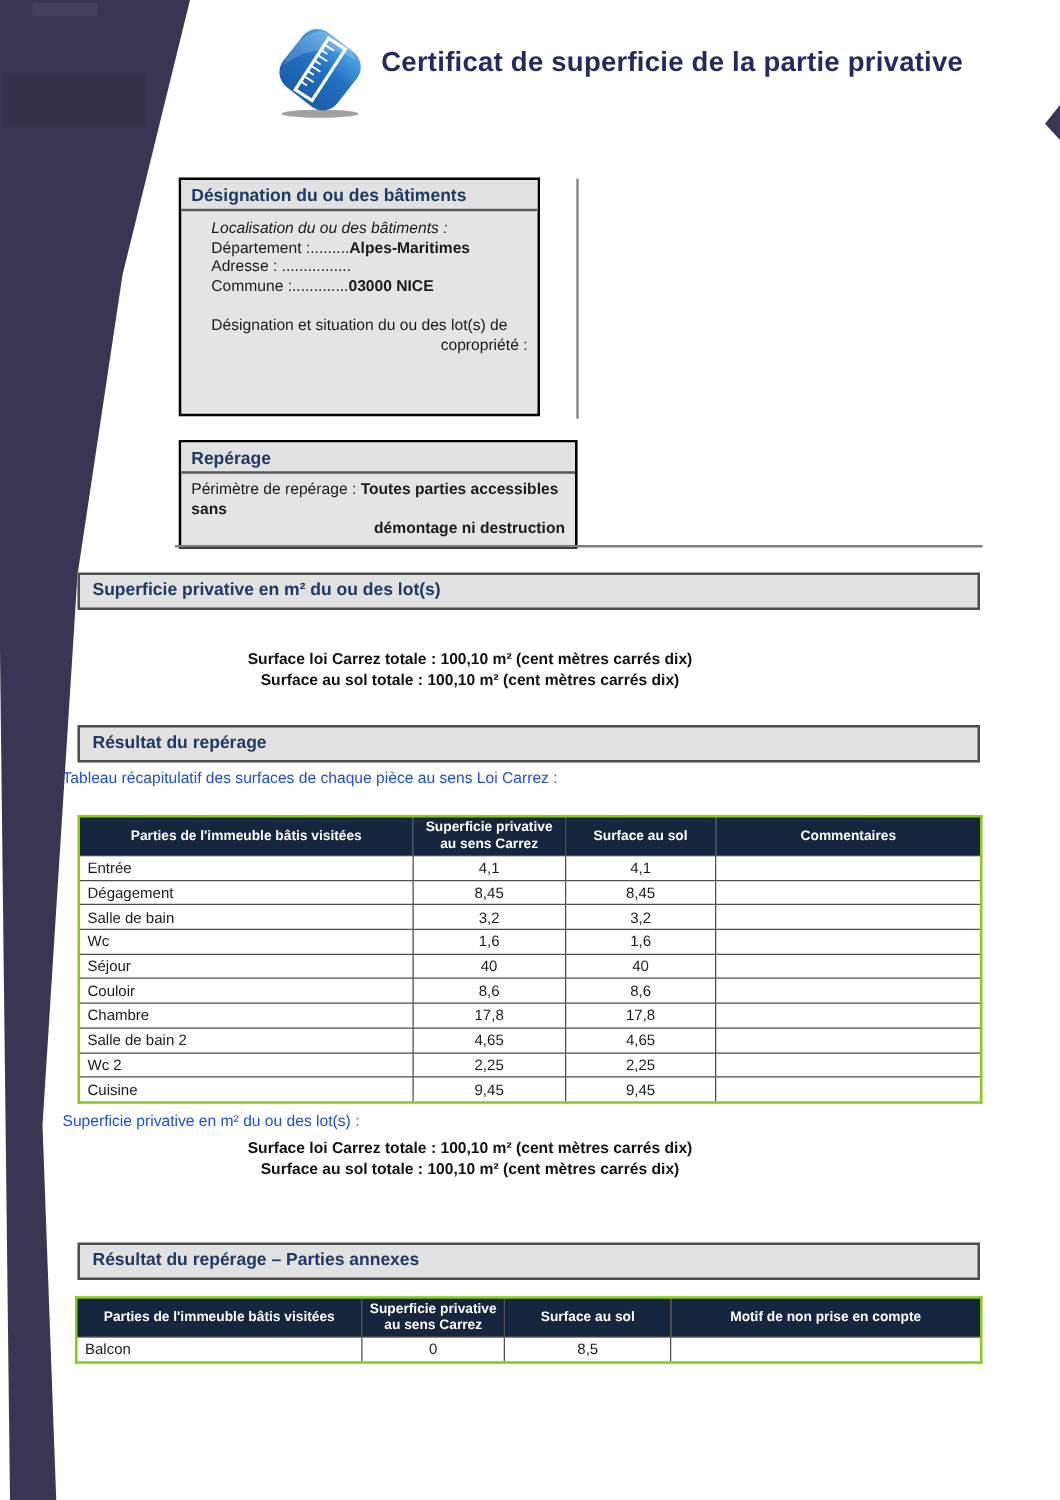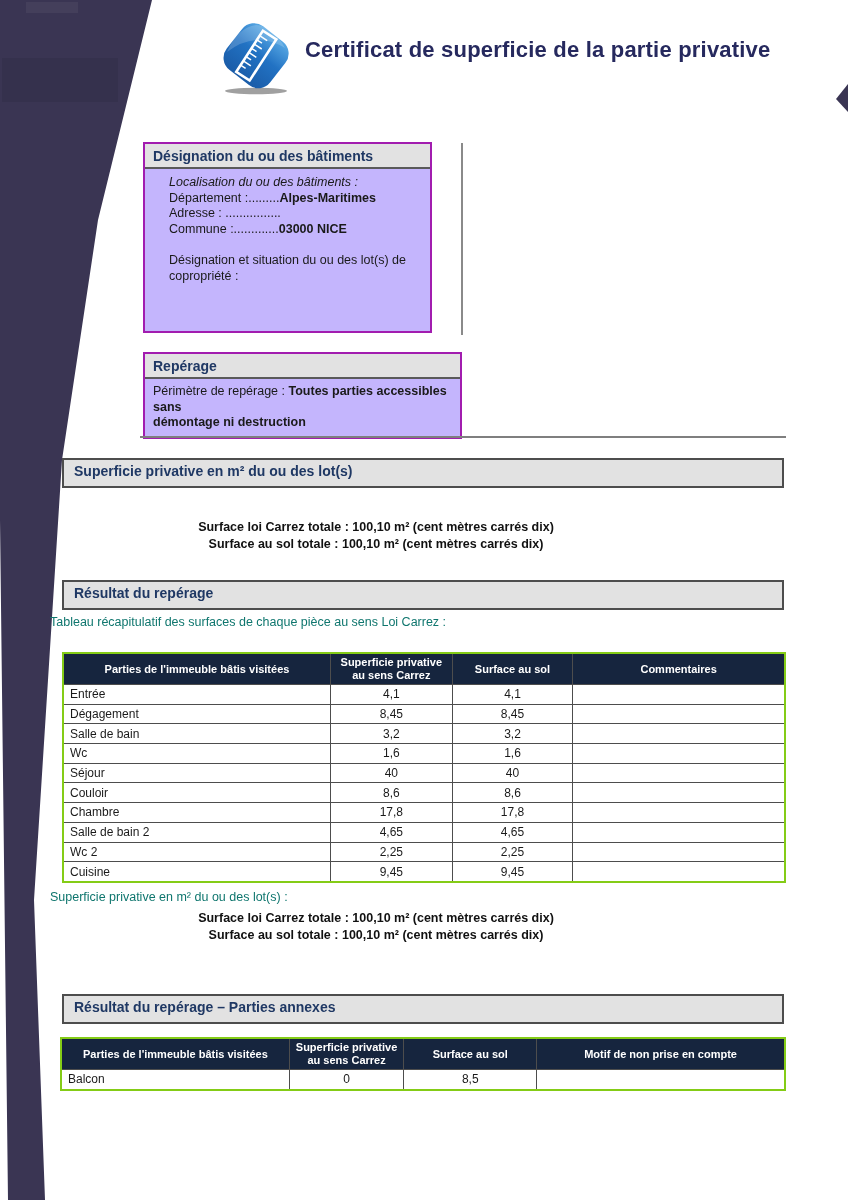--- a/index.html
+++ b/index.html
@@ -11,54 +11,54 @@
   }
   .abs{position:absolute;}
   
   #band{position:absolute;left:0;top:0;width:848px;height:1200px;pointer-events:none;}
   
   .page-title{
     left:305px;top:37px;width:520px;
     font-size:22px;font-weight:bold;color:#26295e;letter-spacing:.2px;
   }
   
-  .box{border:2px solid #a21caf;background:#c4b5fd;}
+  .box{border:2px solid #000000;background:#e5e5e5;}
   .box-header{
     background:#e2e2e2;border-bottom:2px solid #5a5a5a;
     font-size:14px;font-weight:bold;color:#1f3864;
     padding:4px 8px 3px 8px;
   }
   .box-body{font-size:12.5px;line-height:15.5px;padding:6px 8px;}
   .italic{font-style:italic;}
   .b{font-weight:bold;}
   .vline{border-left:2px solid #8a8a8a;width:0;}
   .hrule{border-top:2px solid #7f7f7f;height:0;}
   
   .section-bar{
     left:62px;width:708px;height:21px;
     background:#e2e2e2;border:2px solid #4d4d4d;
     font-size:14px;font-weight:bold;color:#1f3864;
     padding:3px 0 2px 10px;
   }
   .totals{left:0;width:752px;text-align:center;font-size:12.5px;font-weight:bold;line-height:16.5px;color:#111;}
-  .plain-label{font-size:12.5px;color:#0f766e;}
+  .plain-label{font-size:12.5px;color:#1d4ed8;}
   
   table{border-collapse:collapse;table-layout:fixed;}
   .dtable{border:2px solid #84cc16;}
   .dtable th{
     background:#16253e;color:#ffffff;font-weight:bold;font-size:11px;
     border:1px solid #4d4d4d;text-align:center;vertical-align:middle;
     line-height:13px;padding:2px 3px;height:26px;
   }
   .dtable td{
     border:1px solid #4d4d4d;font-size:12px;padding:0 6px;height:18.7px;
     vertical-align:middle;background:#fff;
   }
   .dtable td.num{text-align:center;padding:0 2px;}
-  .centered-line{display:block;text-align:left;}
+  .centered-line{display:block;text-align:right;}
 </style>
 </head>
 <body>
 
 <svg id="band" viewBox="0 0 848 1200" xmlns="http://www.w3.org/2000/svg">
   <polygon points="0,0 152,0 98,220 62,460 34,900 45,1200 8,1200 0,520" fill="#3a3553"></polygon>
   <rect x="26" y="2" width="52" height="11" fill="#ffffff" opacity="0.05"></rect>
   <rect x="2" y="58" width="116" height="44" fill="#000000" opacity="0.07"></rect>
   <polygon points="848,84 848,112 836,99" fill="#3a3553"></polygon>
 </svg>

